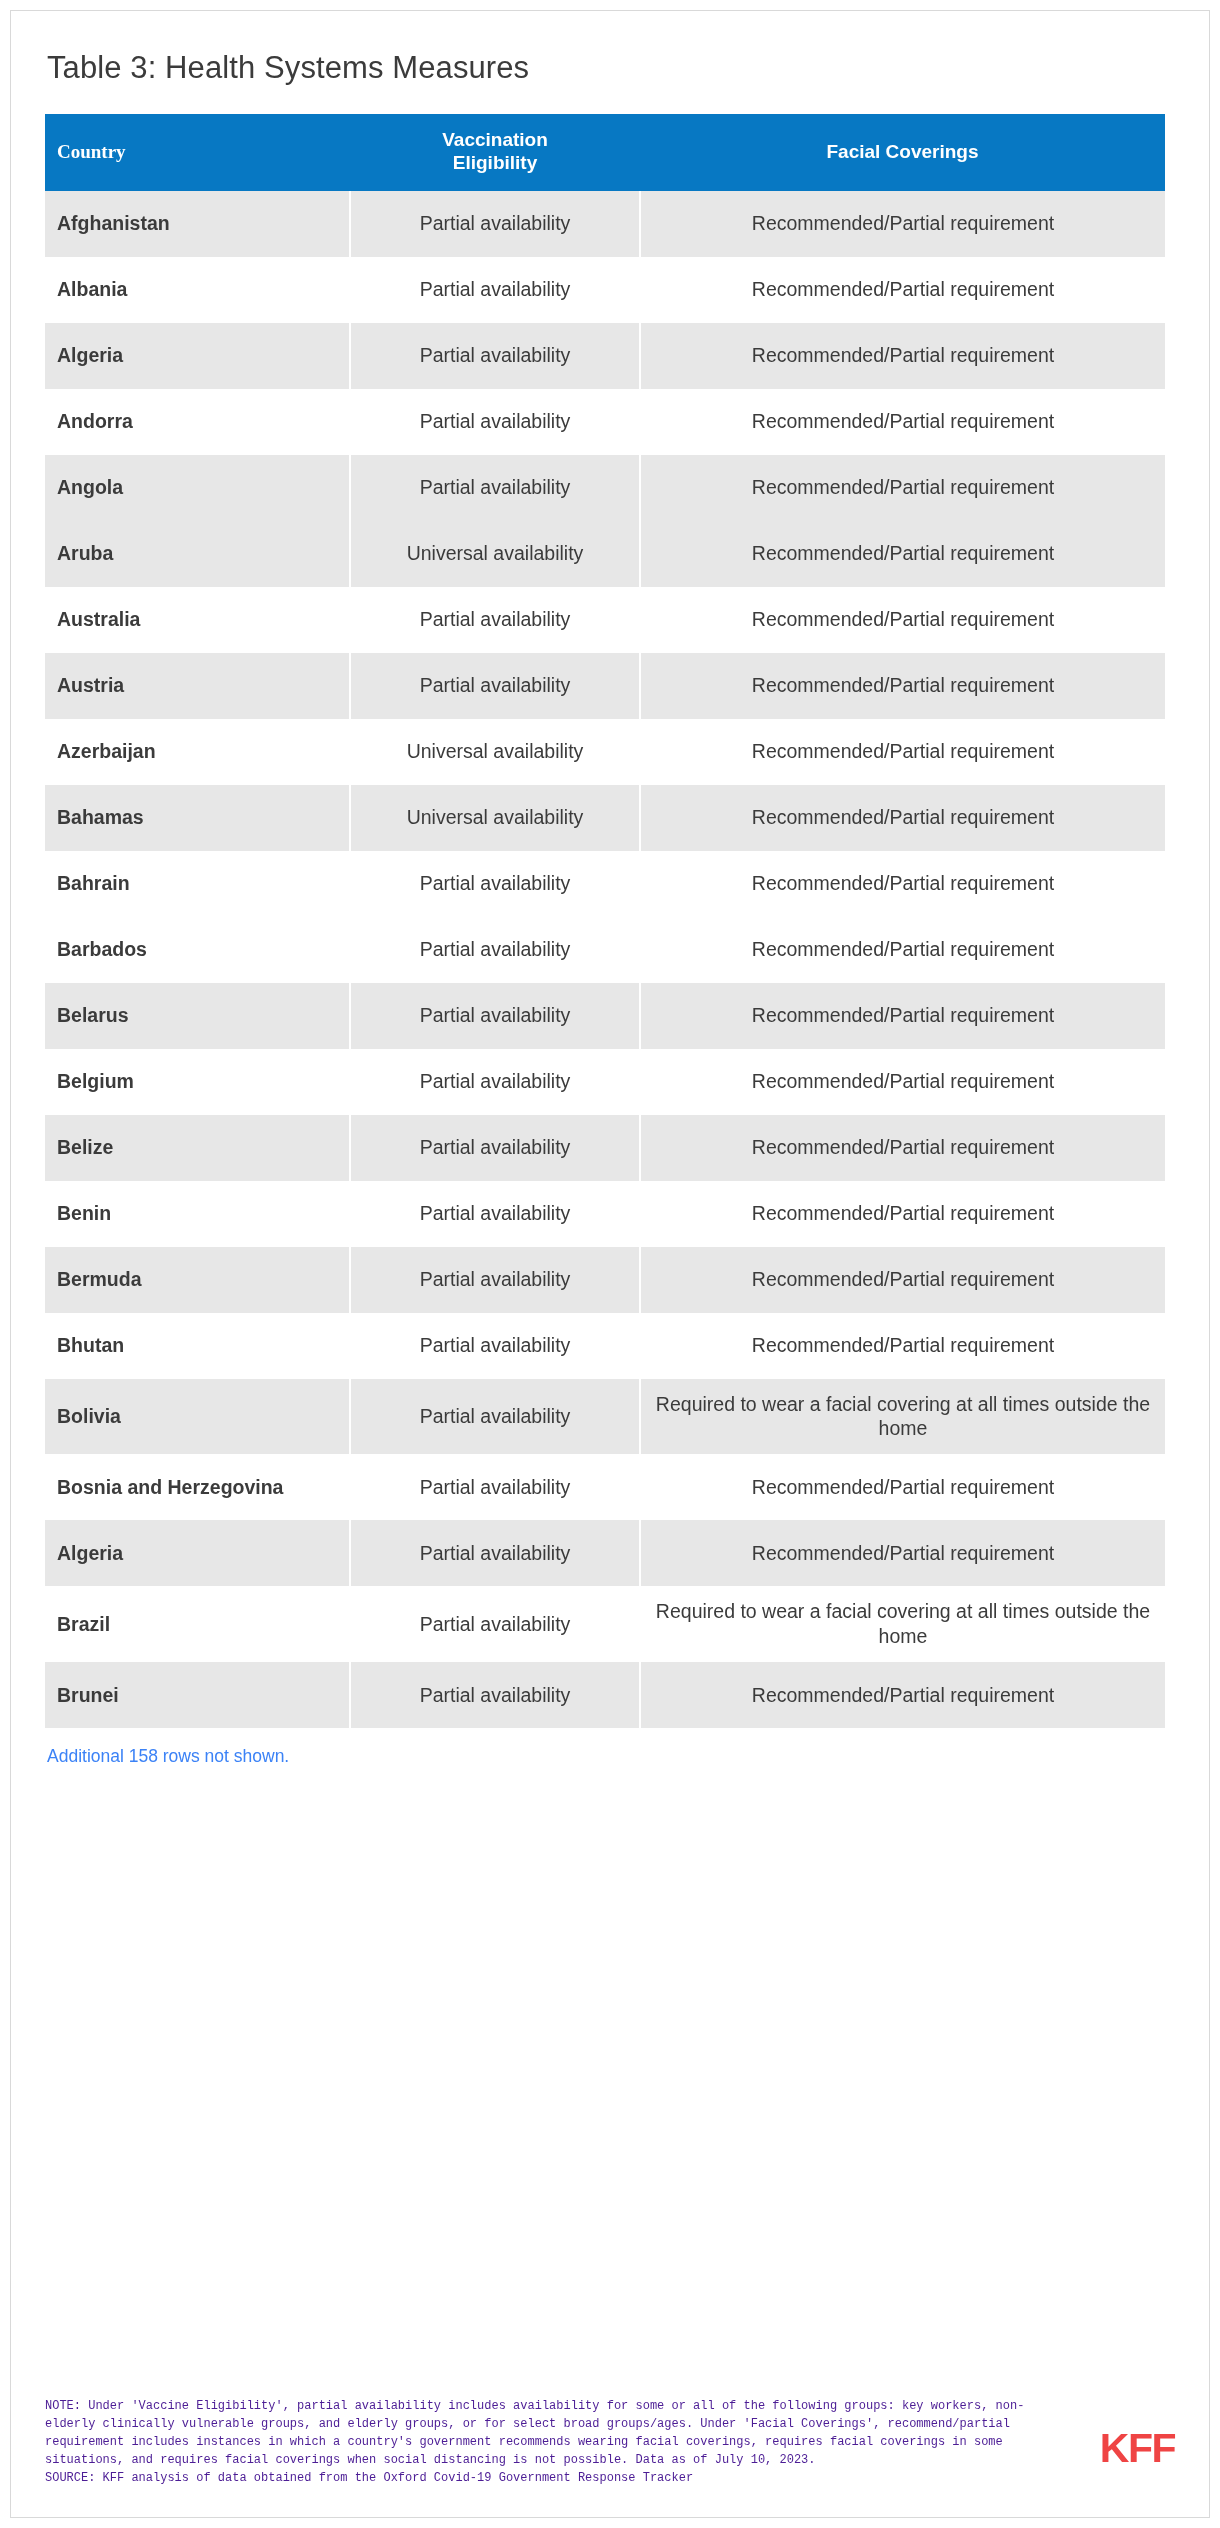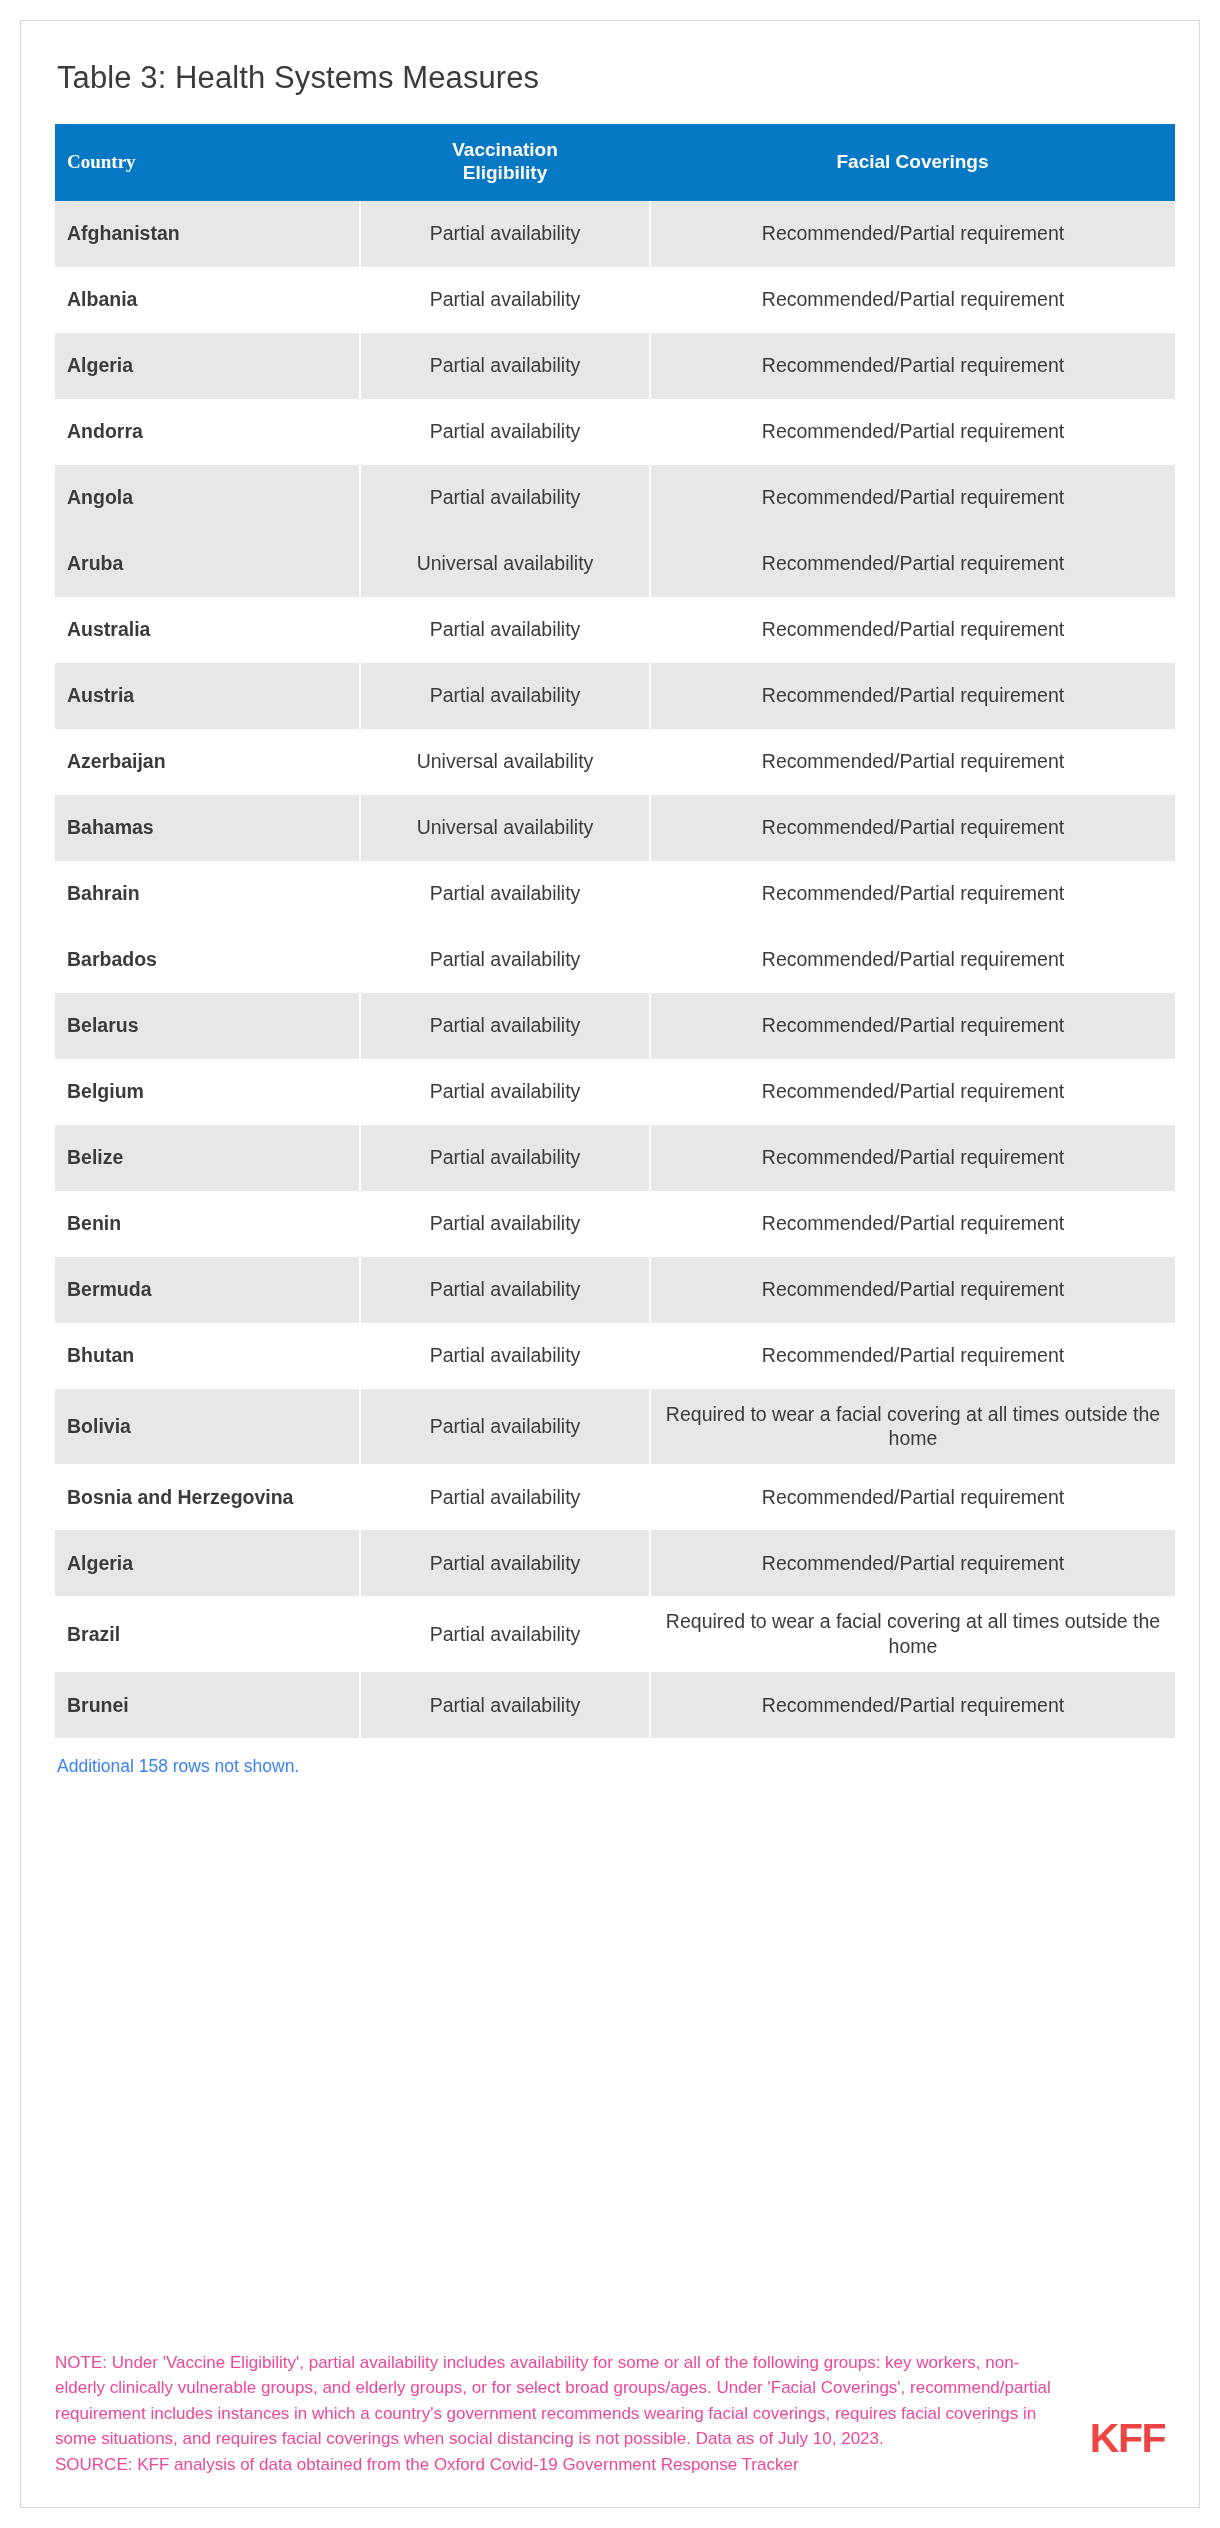--- a/index.html
+++ b/index.html
@@ -10,21 +10,21 @@
   body {
     font-family: "Liberation Sans", sans-serif;
     width: 1220px;
     height: 2528px;
     overflow: hidden;
   }
   .page {
     box-sizing: border-box;
     width: 1220px;
     height: 2528px;
-    padding: 20px;
+    padding: 10px;
     background: #ffffff;
   }
   .card {
     box-sizing: border-box;
     width: 100%;
     height: 100%;
     border: 1px solid #d9d9d9;
     background: #ffffff;
     padding: 26px 34px 0 34px;
     position: relative;
@@ -103,24 +103,25 @@
   .footer {
     position: absolute;
     left: 34px;
     right: 34px;
     bottom: 30px;
     display: flex;
     align-items: flex-end;
     justify-content: space-between;
   }
   .footnotes {
-    font-size: 17px;
-    color: #ec4899;
+    font-size: 12px;
+    color: #4c1d95;
     line-height: 1.5;
     max-width: 1010px;
+    font-family: Liberation Mono, monospace;
   }
   .footnotes p {
     margin: 0;
   }
   .kff-logo {
     font-size: 41px;
     font-weight: bold;
     color: #ef4444;
     letter-spacing: -1.5px;
     line-height: 1;

